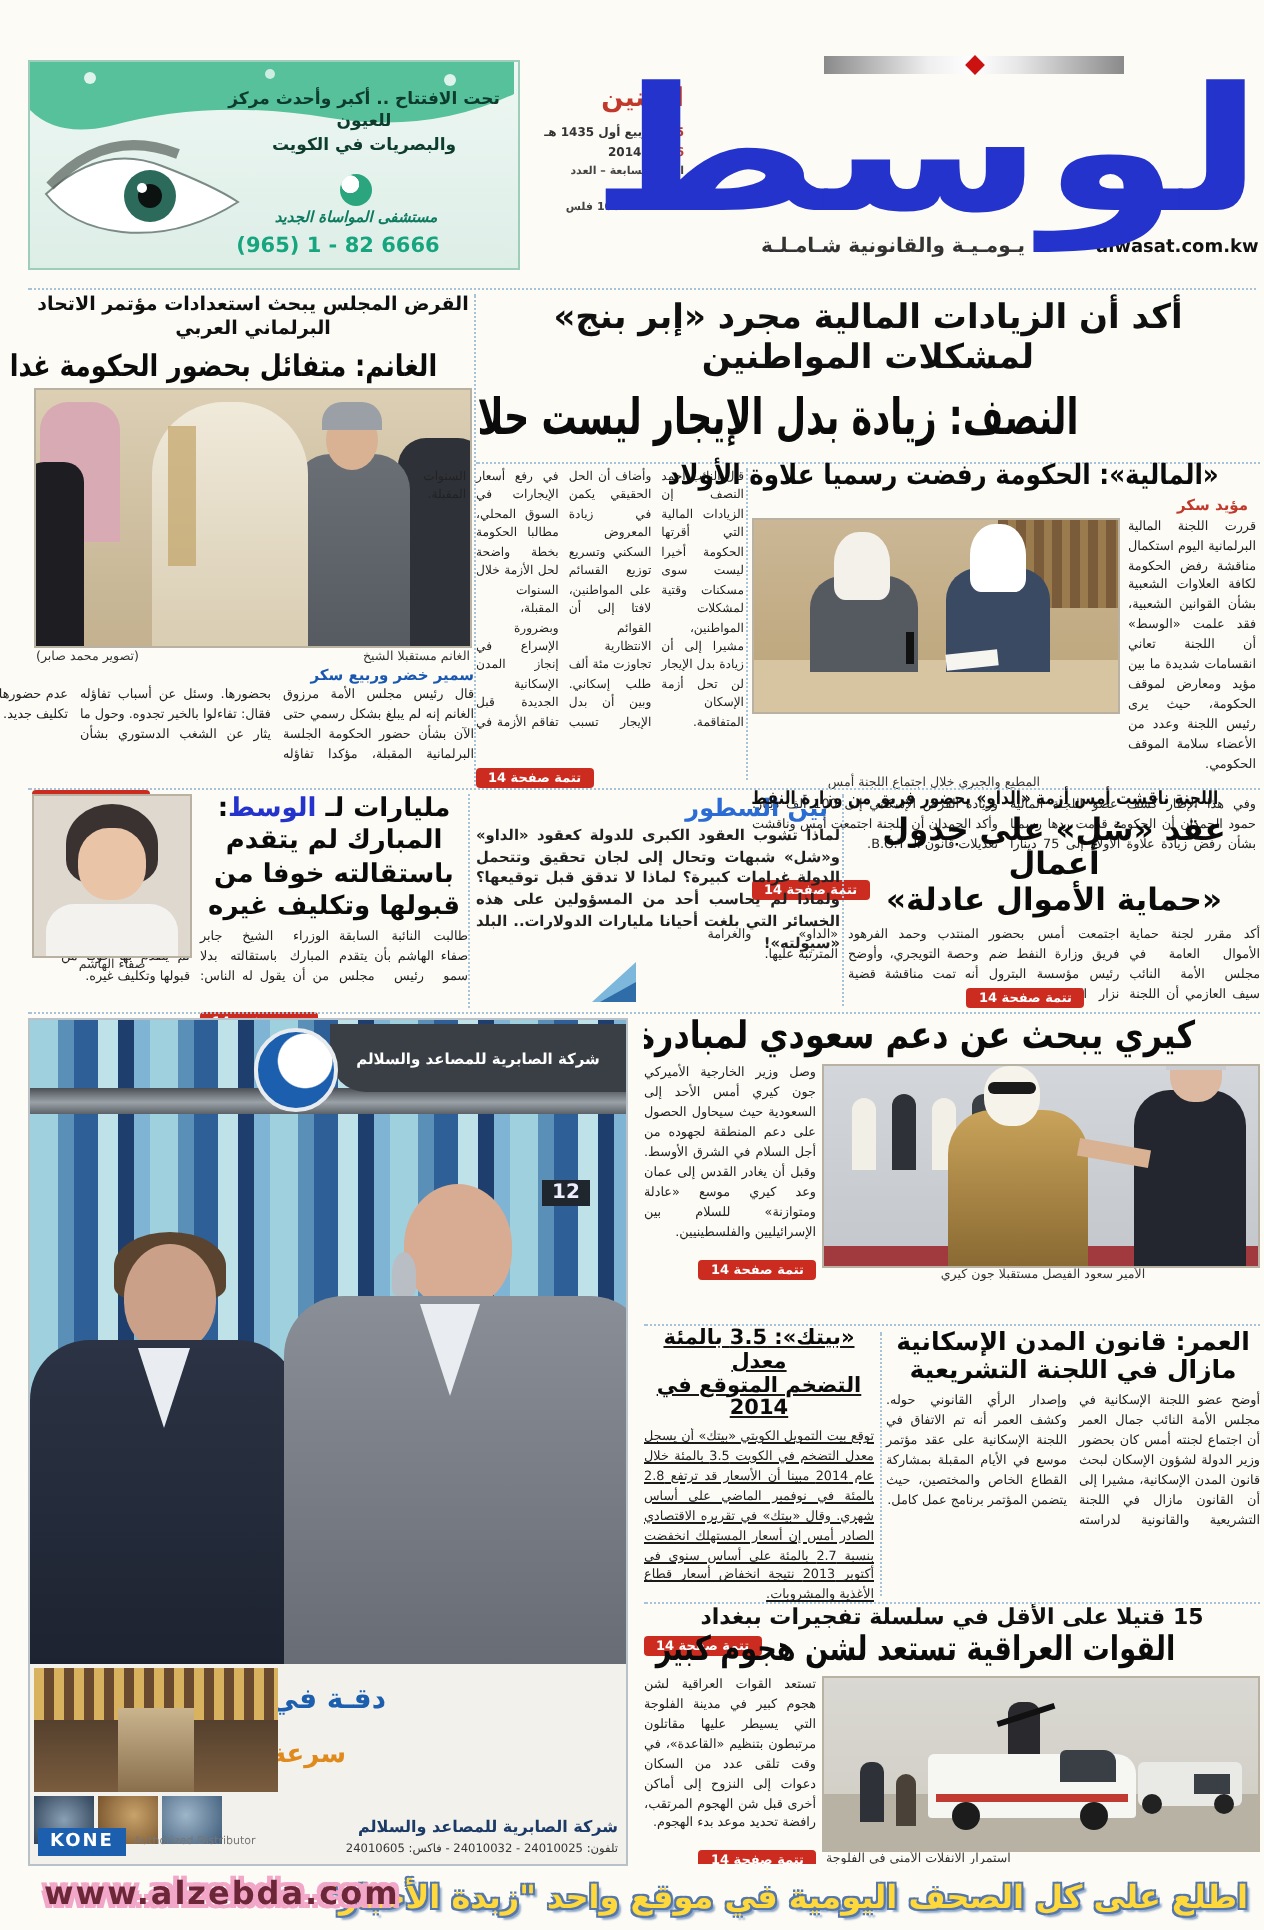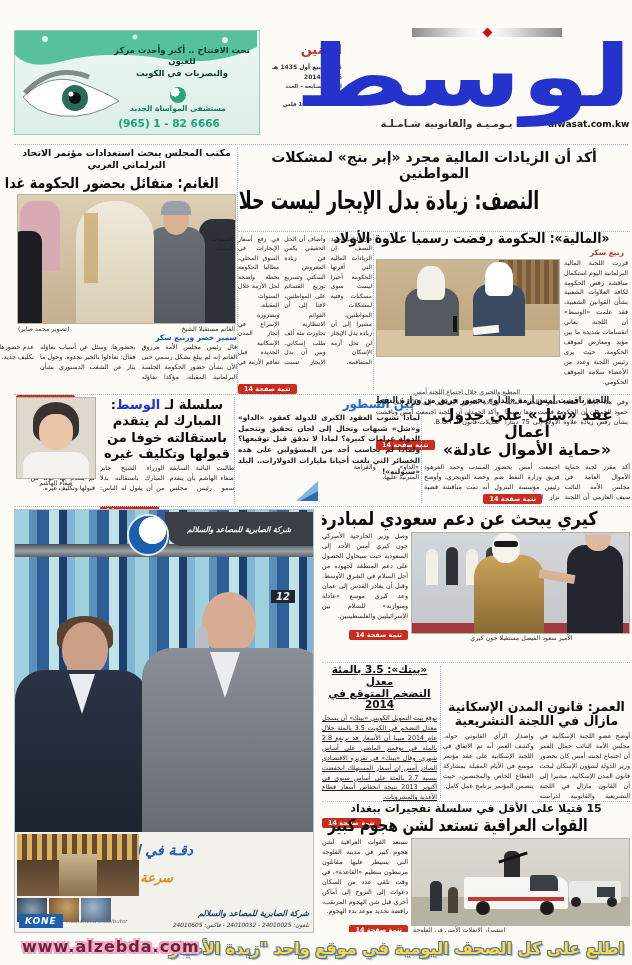--- a/index.html
+++ b/index.html
@@ -22,42 +22,42 @@
   .photo{position:relative;overflow:hidden;border:1px solid #b9b2a2;background:#cfc4ab;}
 
   
   #eye-ad{left:14px;top:30px;width:244px;height:103px;border:1px solid #9fcdbb;
           background:linear-gradient(180deg,#eef7f3,#ddeee7);overflow:hidden;}
   #eye-ad .ad-txt{position:absolute;top:14px;right:8px;width:138px;font-size:8.5px;font-weight:bold;
           color:#0d3b2e;text-align:center;line-height:1.35;}
   #eye-ad .brand-row{position:absolute;top:56px;right:26px;width:110px;text-align:center;}
   #eye-ad .brand-logo{width:16px;height:16px;border-radius:50%;margin:0 auto 1px auto;
           background:radial-gradient(circle at 32% 32%, #ffffff 28%, #2aa57e 30%);}
-  #eye-ad .brand-name{font-size:7.5px;font-weight:bold;color:#0e7a5f;}
+  #eye-ad .brand-name{font-size:7.5px;font-weight:bold;color:#0e7a5f;font-style:italic;}
   #eye-ad .phone{position:absolute;bottom:5px;right:30px;width:120px;text-align:center;
           color:#17a57f;font-weight:bold;font-size:10.5px;}
   #masthead-date{left:268px;top:42px;width:74px;text-align:right;}
   #masthead-date .day{color:#c0392b;font-size:13px;font-weight:bold;margin-bottom:6px;}
   #masthead-date .dline{font-size:6px;color:#333;font-weight:bold;margin-bottom:3px;}
   #masthead-date .num{color:#c0392b;}
   #masthead-date .small{font-size:5.5px;color:#444;font-weight:bold;margin-bottom:2px;}
   #masthead-logo{left:345px;top:28px;width:283px;height:112px;text-align:center;}
   #masthead-logo .bar{position:relative;width:150px;height:9px;margin:0 auto;
       background:linear-gradient(90deg,#8a8a8a,#efefef 35%,#ffffff 50%,#e6e6e6 65%,#8a8a8a);}
   #masthead-logo .diamond{position:absolute;left:50%;top:1px;width:7px;height:7px;margin-left:-3px;
       background:#cc1111;transform:rotate(45deg);}
   #masthead-logo .logo{font-size:86px;line-height:0.92;font-weight:bold;color:#2333cb;
       display:inline-block;transform:scaleX(1.28);transform-origin:center;}
   #masthead-logo .logo-foot{display:flex;flex-direction:row;align-items:baseline;margin-top:2px;}
   #masthead-logo .site{font-size:9px;font-weight:bold;color:#111;width:80px;text-align:center;}
   #masthead-logo .tagline{flex:1;font-size:10px;font-weight:bold;color:#333;letter-spacing:2px;text-align:center;}
 
   
   #lead{left:238px;top:147px;width:392px;height:82px;text-align:center;overflow:hidden;}
-  #lead .kicker{font-size:14px;margin-top:2px;}
+  #lead .kicker{font-size:17px;margin-top:2px;}
   #lead .headline{font-size:25px;margin-top:6px;}
   #lead-body{left:238px;top:234px;width:134px;height:158px;}
   #lead-body .cols{column-count:3;column-gap:5px;height:140px;}
   #lead-body .body-txt{font-size:6.1px;}
 
   
   #ghanim{left:14px;top:147px;width:221px;height:246px;border-right:1px dotted #a8c2d8;padding-left:2px;}
   #ghanim .kicker{font-size:9.5px;text-align:center;line-height:1.3;}
   #ghanim .headline{font-size:15px;text-align:center;margin:3px 0;}
   #ghanim .photo{width:217px;height:128px;margin:0 auto;}
@@ -91,21 +91,21 @@
 
   
   #shell{left:424px;top:395px;width:206px;height:111px;text-align:center;overflow:visible;}
   #shell .kicker{font-size:9px;}
   #shell .headline{font-size:15.5px;margin-top:2px;}
   #shell .cols{column-count:3;column-gap:5px;height:40px;margin-top:4px;text-align:justify;}
   #shell .more-tag{position:absolute;right:88px;bottom:2px;}
 
   
   #kone-ad{left:14px;top:509px;width:300px;height:424px;border:1px solid #b9c2c8;background:#14532d;
-           box-sizing:border-box;font-style:italic;}
+           box-sizing:border-box;}
   .kone-photo{position:relative;width:298px;height:322px;overflow:hidden;
      background:repeating-linear-gradient(90deg,#9fd0dd 0 14px,#5a8fb8 14px 22px,#2e5f96 22px 34px,
         #bfe2e8 34px 44px,#1e3f6e 44px 52px,#7fb4d4 52px 60px);}
   .kone-topbar{position:absolute;top:34px;left:0;right:0;height:13px;
      background:linear-gradient(180deg,#4a4f55,#9aa2a8 55%,#5c6268);}
   .kone-banner{position:absolute;top:2px;left:150px;right:0;height:34px;background:#3a3f46;
      border-radius:0 0 0 18px;color:#fff;font-size:7.5px;font-weight:bold;
      display:flex;align-items:center;justify-content:center;}
   .kone-logo-circle{position:absolute;top:4px;left:112px;width:38px;height:38px;border-radius:50%;
      background:radial-gradient(circle at 62% 38%, #ffffff 40%, #1b5fae 42%);border:2px solid #e8ecef;}
@@ -137,21 +137,21 @@
   
   #kerry{left:322px;top:508px;width:308px;height:152px;overflow:hidden;}
   #kerry .headline{font-size:19px;text-align:center;}
   .split-row{display:flex;gap:5px;margin-top:3px;}
   .side-col{width:86px;}
   .split-photo-wrap{flex:1;}
   #kerry .photo{width:100%;height:100px;}
   #fallujah .photo{width:100%;height:86px;}
 
   
-  #omar{left:443px;top:700px;width:187px;height:136px;}
+  #omar{left:443px;top:664px;width:187px;height:136px;}
   #omar .headline{font-size:12.5px;text-align:center;}
   #omar .cols{column-count:2;column-gap:6px;height:94px;margin-top:4px;}
   #baytak{left:322px;top:664px;width:115px;height:138px;text-decoration:underline;}
   #baytak .headline{font-size:10.5px;text-align:center;}
   #baytak .one-col{height:96px;overflow:hidden;margin-top:3px;}
 
   
   #fallujah{left:322px;top:802px;width:308px;height:130px;overflow:hidden;}
   #fallujah .kicker{font-size:11px;text-align:center;}
   #fallujah .headline{font-size:17px;text-align:center;margin-top:1px;}
@@ -221,21 +221,21 @@
   <div class="dotline" style="top:144px;left:14px;width:614px"></div>
 
   <div id="lead" class="abs">
     <div class="kicker">أكد أن الزيادات المالية مجرد «إبر بنج» لمشكلات المواطنين</div>
     <div class="headline"><span class="fitline" style="transform:scaleX(0.70)">النصف: زيادة بدل الإيجار ليست حلا لأزمة الإسكان</span></div>
   </div>
 
   <div class="dotline" style="top:231px;left:238px;width:392px"></div>
 
   <div id="ghanim" class="abs">
-    <div class="kicker">مكتب المجلس يبحث استعدادات مؤتمر الاتحاد البرلماني العربي</div>
+    <div class="kicker">القرض المجلس يبحث استعدادات مؤتمر الاتحاد البرلماني العربي</div>
     <div class="headline"><span class="fitline" style="transform:scaleX(0.85);font-size:15px">الغانم: متفائل بحضور الحكومة غدا</span></div>
     <div class="photo">
       <div class="fig" style="left:0;top:0;width:217px;height:128px;background:linear-gradient(180deg,#dccfb4,#c3b18f)"></div>
       <div class="fig" style="left:2px;top:6px;width:40px;height:70px;background:#d8aab4;border-radius:14px 14px 0 0"></div>
       <div class="fig" style="left:-6px;bottom:0;width:30px;height:92px;background:#1e1e22;border-radius:10px 10px 0 0"></div>
       <div class="fig" style="right:-8px;bottom:0;width:44px;height:104px;background:#2e3238;border-radius:14px 14px 0 0"></div>
       <div class="fig" style="right:30px;bottom:0;width:58px;height:96px;background:linear-gradient(180deg,#6a6f76,#565b62);border-radius:18px 18px 0 0"></div>
       <div class="fig" style="right:46px;bottom:88px;width:26px;height:30px;background:#d8b293;border-radius:50%"></div>
       <div class="fig" style="right:44px;bottom:108px;width:30px;height:14px;background:#9aa0a6;border-radius:10px 10px 0 0"></div>
       <div class="fig" style="left:58px;bottom:0;width:78px;height:122px;background:linear-gradient(180deg,#f0eadb,#d9cdb2);border-radius:36px 36px 0 0"></div>
@@ -251,21 +251,21 @@
   </div>
 
   <div id="lead-body" class="abs">
     <div class="cols body-txt">قال النائب أحمد النصف إن الزيادات المالية التي أقرتها الحكومة أخيرا ليست سوى مسكنات وقتية لمشكلات المواطنين، مشيرا إلى أن زيادة بدل الإيجار لن تحل أزمة الإسكان المتفاقمة. وأضاف أن الحل الحقيقي يكمن في زيادة المعروض السكني وتسريع توزيع القسائم على المواطنين، لافتا إلى أن القوائم الانتظارية تجاوزت مئة ألف طلب إسكاني. وبين أن بدل الإيجار تسبب في رفع أسعار الإيجارات في السوق المحلي، مطالبا الحكومة بخطة واضحة لحل الأزمة خلال السنوات المقبلة، وبضرورة الإسراع في إنجاز المدن الإسكانية الجديدة قبل تفاقم الأزمة في السنوات المقبلة.</div>
     <div style="text-align:left;margin-top:2px"><span class="more-tag">تتمة صفحة 14</span></div>
   </div>
   <div class="vline" style="left:373px;top:234px;height:156px"></div>
 
   <div id="finance" class="abs">
     <div class="headline center"><span class="fitline" style="transform:scaleX(0.88)">«المالية»: الحكومة رفضت رسميا علاوة الأولاد</span></div>
-    <div class="byline-red" style="text-align:right;margin:1px 4px">ربيع سكر</div>
+    <div class="byline-red" style="text-align:right;margin:1px 4px">مؤيد سكر</div>
     <div class="fin-mid">
       <div class="fin-col body-txt">قررت اللجنة المالية البرلمانية اليوم استكمال مناقشة رفض الحكومة لكافة العلاوات الشعبية بشأن القوانين الشعبية، فقد علمت «الوسط» أن اللجنة تعاني انقسامات شديدة ما بين مؤيد ومعارض لموقف الحكومة، حيث يرى رئيس اللجنة وعدد من الأعضاء سلامة الموقف الحكومي.</div>
       <div class="photo">
         <div class="fig" style="left:0;top:0;right:0;height:100%;background:linear-gradient(180deg,#cbb795,#b9a378)"></div>
         <div class="fig" style="right:0;top:0;width:60px;height:44px;background:repeating-linear-gradient(90deg,#7a5c3a 0 5px,#9a7b4e 5px 9px)"></div>
         <div class="fig" style="left:0;bottom:0;right:0;height:26px;background:#d6c5a0"></div>
         <div class="fig" style="right:34px;bottom:20px;width:52px;height:52px;background:#3a4a63;border-radius:16px 16px 0 0"></div>
         <div class="fig" style="right:46px;bottom:60px;width:28px;height:34px;background:#fff;border-radius:45% 45% 20% 20%"></div>
         <div class="fig" style="left:28px;bottom:20px;width:54px;height:48px;background:#555a61;border-radius:16px 16px 0 0"></div>
         <div class="fig" style="left:40px;bottom:56px;width:28px;height:34px;background:#f4f1ea;border-radius:45% 45% 20% 20%"></div>
@@ -275,21 +275,21 @@
     </div>
     <div class="fin-caption caption">المطيع والجبري خلال اجتماع اللجنة أمس</div>
     <div class="cols body-txt">وفي هذا الإطار كشف عضو اللجنة المالية حمود الحمدان أن الحكومة قدمت ردها رسميا بشأن رفض زيادة علاوة الأولاد إلى 75 دينارا وزيادة القرض الإسكاني إلى 100 ألف دينار. وأكد الحمدان أن اللجنة اجتمعت أمس وناقشت تعديلات قانون الـ B.O.T.</div>
     <div style="text-align:left"><span class="more-tag">تتمة صفحة 14</span></div>
   </div>
 
   <div class="dotline" style="top:394px;left:14px;width:616px"></div>
 
   <div id="hashem" class="abs">
     <div class="h-content">
-      <div class="headline"><span>سلسلة لـ </span><span class="brand">الوسط</span><span>: المبارك لم يتقدم باستقالته خوفا من قبولها وتكليف غيره</span></div>
+      <div class="headline"><span>مليارات لـ </span><span class="brand">الوسط</span><span>: المبارك لم يتقدم باستقالته خوفا من قبولها وتكليف غيره</span></div>
       <div class="cols body-txt">طالبت النائبة السابقة صفاء الهاشم بأن يتقدم سمو رئيس مجلس الوزراء الشيخ جابر المبارك باستقالته بدلا من أن يقول له الناس: ارحل يا جابر، مؤكدة أنه لم يتقدم بها خوفا من قبولها وتكليف غيره.</div>
       <div style="text-align:left"><span class="more-tag">تتمة صفحة 14</span></div>
     </div>
     <div class="photo-col">
       <div class="photo">
         <div class="fig" style="left:0;top:0;right:0;height:100%;background:#ded8cf"></div>
         <div class="fig" style="left:16px;top:4px;width:46px;height:40px;background:#3a3230;border-radius:50% 50% 30% 30%"></div>
         <div class="fig" style="left:22px;top:16px;width:34px;height:36px;background:#e9c4a6;border-radius:45%"></div>
         <div class="fig" style="left:6px;bottom:0;width:66px;height:26px;background:#f4f2ee;border-radius:14px 14px 0 0"></div>
       </div>

